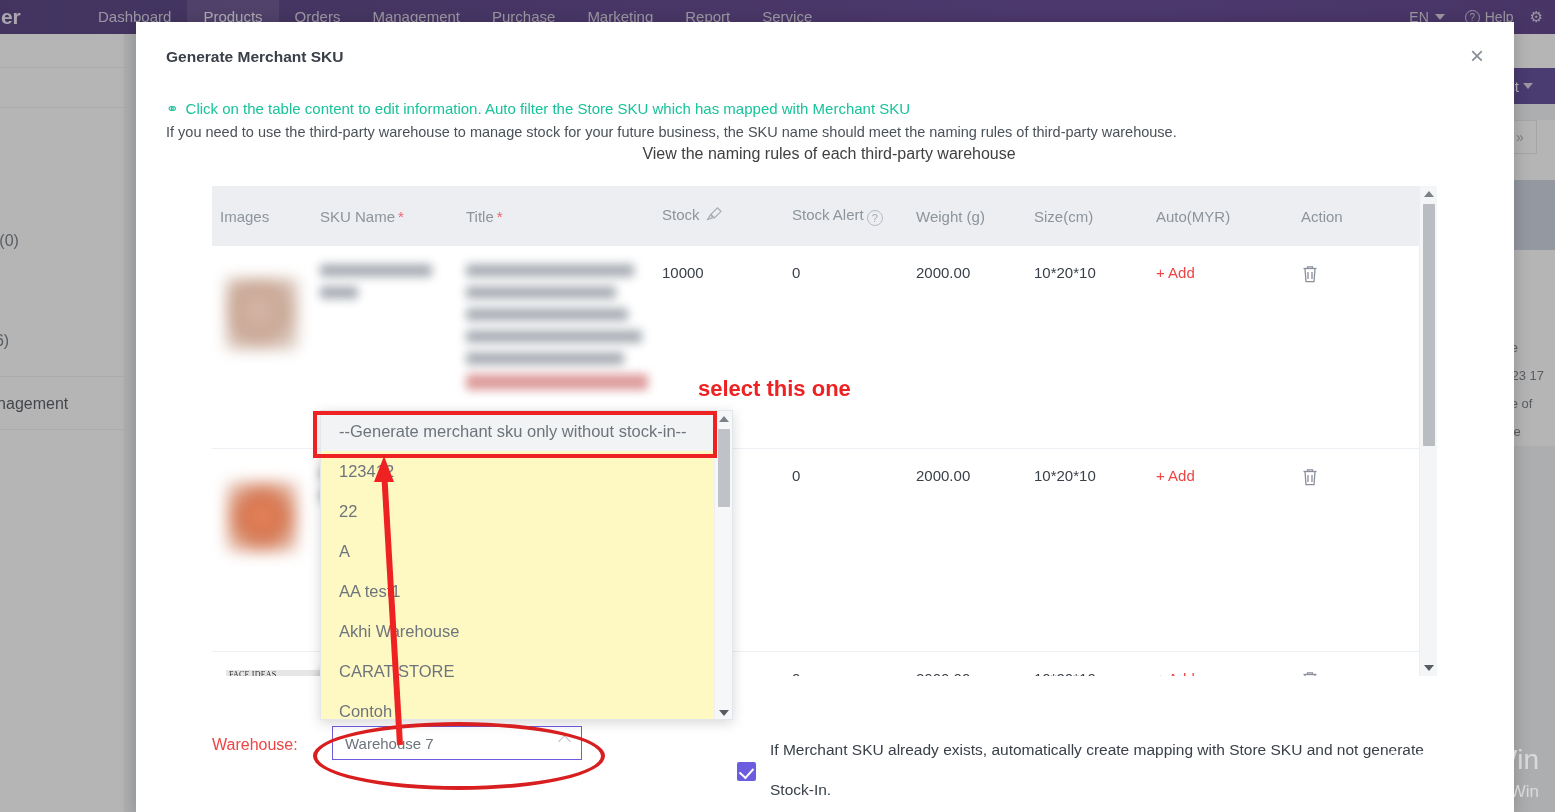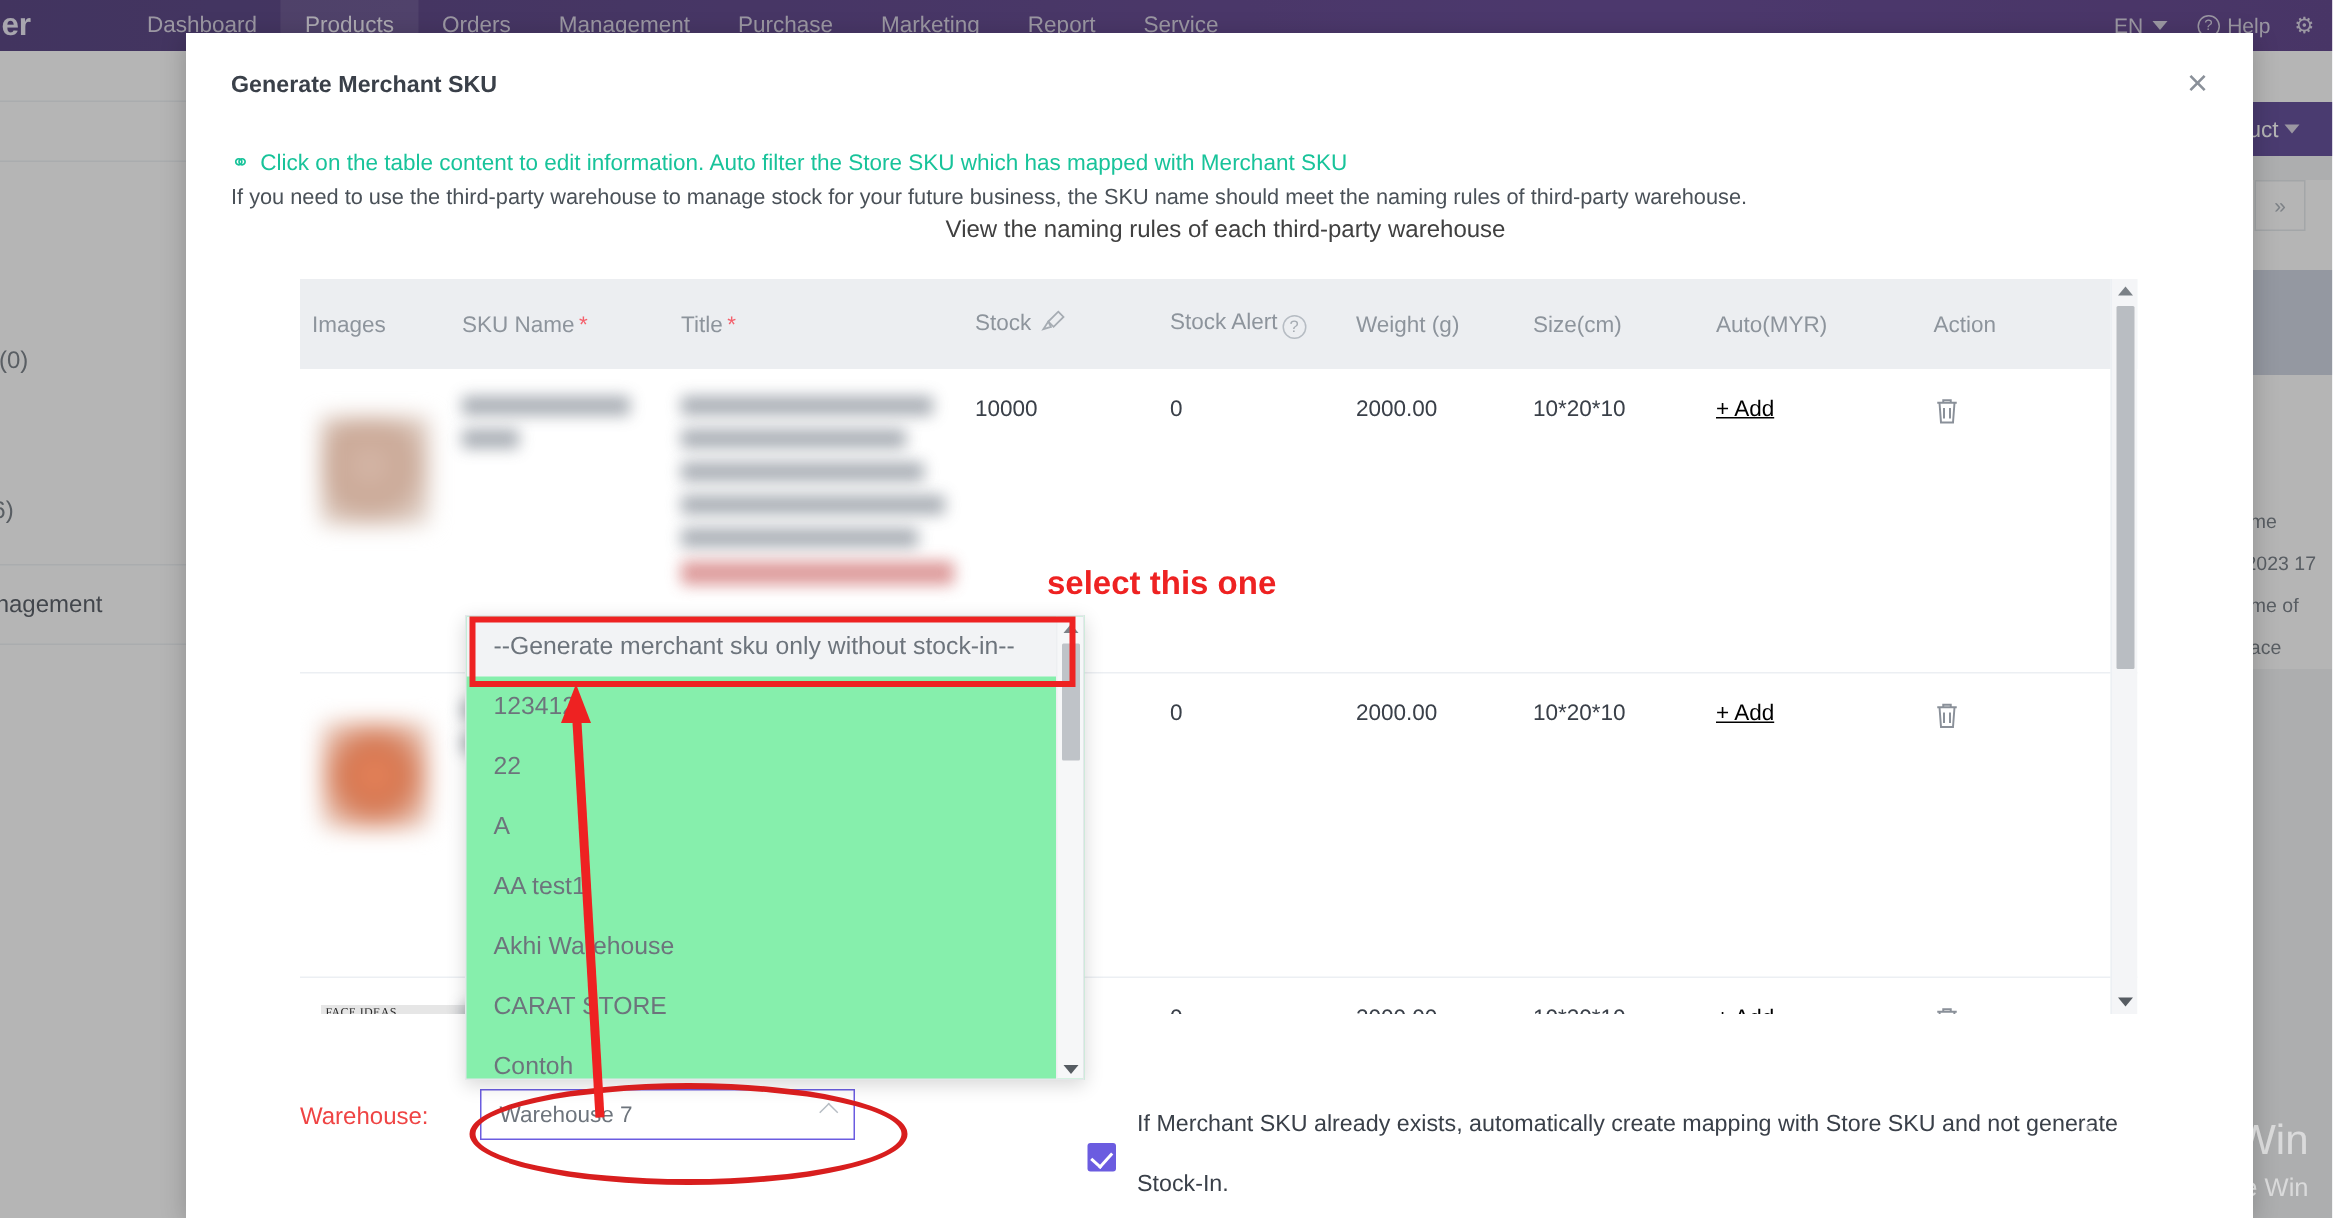--- a/index.html
+++ b/index.html
@@ -93,21 +93,21 @@
     line-height: 28px; white-space: nowrap; margin-left: 2px;
   }
 
   
   .dim {
     position: absolute; inset: 0; background: rgba(90,90,90,0.45); z-index: 5;
   }
 
   
   .modal {
-    position: absolute; left: 124px; top: 22px; width: 1378px; height: 790px;
+    position: absolute; left: 136px; top: 22px; width: 1378px; height: 790px;
     background: #fff; z-index: 10;
     box-shadow: 0 3px 16px rgba(0,0,0,0.22);
     overflow: hidden;
   }
   .modal-title {
     position: absolute; left: 30px; top: 26px;
     font-size: 15.5px; font-weight: bold; color: #3a4049;
   }
   .modal-close {
     position: absolute; right: 22px; top: 20px; width: 30px; height: 30px;
@@ -172,21 +172,21 @@
   .faceideas {
     width: 96px; height: 13px; background: #e6e6e6; font-size: 8px;
     color: #2b2b2b; font-family: "Liberation Serif", serif; padding-left: 3px;
     letter-spacing: 0.2px;
   }
   .blur-line {
     height: 13px; background: #9aa0a8; border-radius: 2px; margin-bottom: 9px;
     filter: blur(5px); opacity: 0.85;
   }
   .blur-line.pink { background: #d88a8a; }
-  .link-add { color: #000000; cursor: pointer; text-decoration: underline; }
+  .link-add { color: #ef4444; cursor: pointer; }
   .trash {
     color: #8a9099; font-size: 17px; cursor: pointer;
   }
 
   .tbl-scroll {
     position: absolute; right: 0; top: 0; width: 18px; height: 490px;
     background: #f4f5f7; border-left: 1px solid #eceff3;
   }
   .tbl-thumb {
     position: absolute; left: 3px; top: 18px; width: 12px; height: 242px;
@@ -226,22 +226,22 @@
   }
   .cbx::after {
     content: ""; position: absolute; left: 5px; top: 3px; width: 7px; height: 11px;
     border-right: 2.2px solid #fff; border-bottom: 2.2px solid #fff;
     transform: rotate(42deg);
   }
   .cbx-txt { font-size: 15.5px; color: #3a4049; line-height: 40px; }
 
   
   .dd-list {
-    position: absolute; left: 310px; top: 410px; width: 413px; height: 310px;
-    background: #86efac; border: 1px solid #e4e7ea;
+    position: absolute; left: 320px; top: 410px; width: 413px; height: 310px;
+    background: #fef9c3; border: 1px solid #e4e7ea;
     box-shadow: 0 3px 12px rgba(0,0,0,0.16); z-index: 40; overflow: hidden;
   }
   .dd-opt {
     height: 40px; line-height: 40px; padding-left: 18px;
     font-size: 16.5px; color: #6d747c; cursor: pointer; white-space: nowrap;
   }
   .dd-opt.first { background: #f2f3f5; }
   .dd-scroll {
     position: absolute; right: 0; top: 0; width: 18px; height: 310px;
     background: #f6f7f8; border-left: 1px solid #edeff1;

